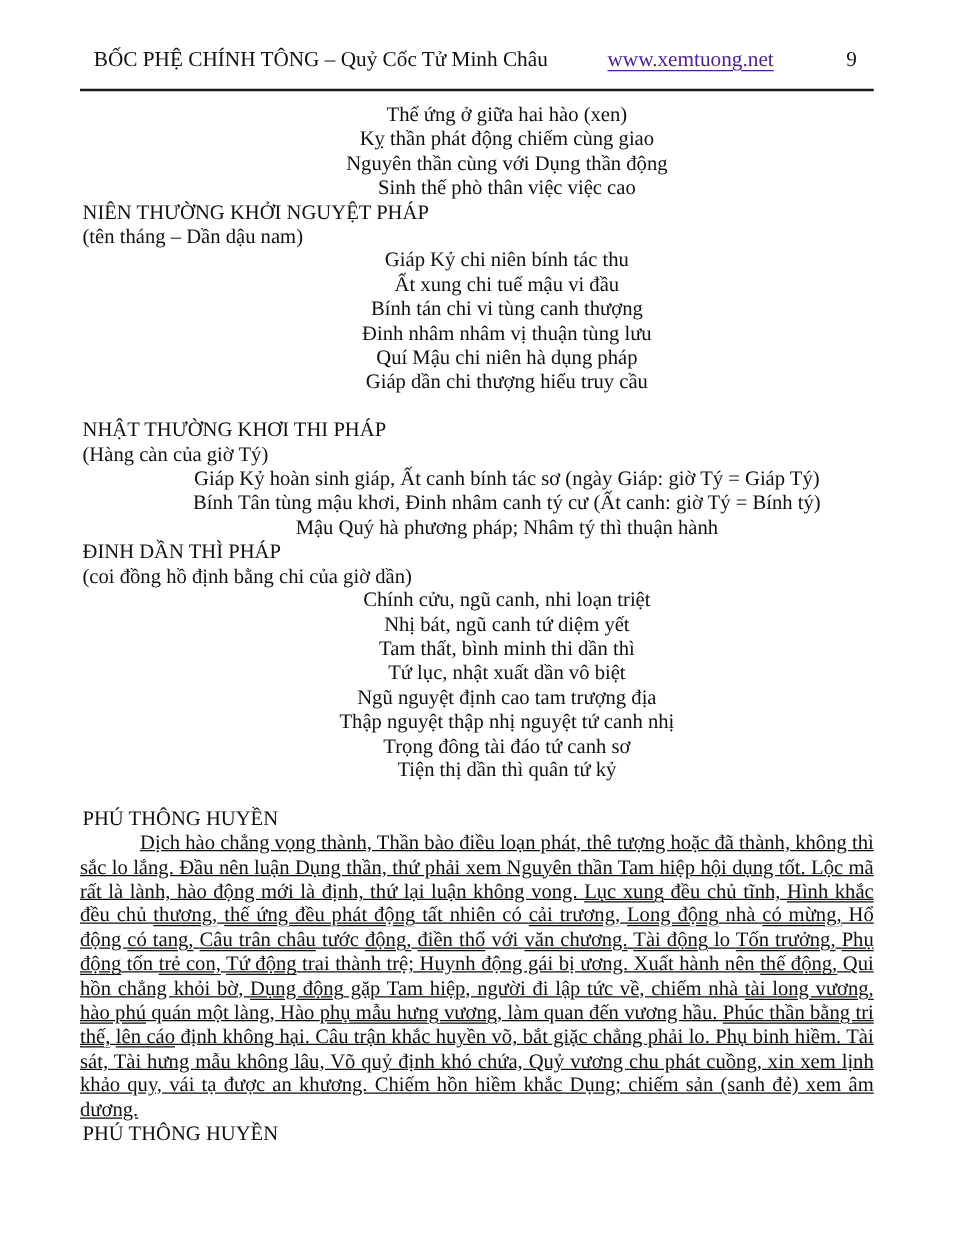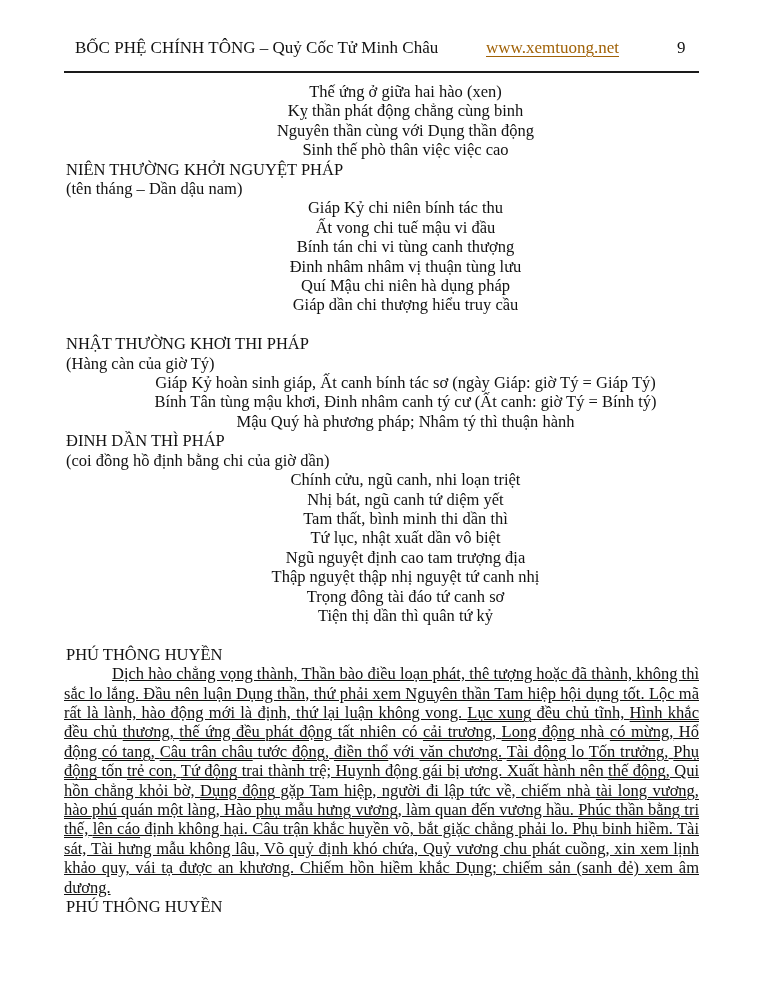--- a/index.html
+++ b/index.html
@@ -27,21 +27,21 @@
     line-height: 20px;
     padding-left: 11px;
     padding-bottom: 13px;
     border-bottom: 2px solid #1a1a1a;
     white-space: nowrap;
   }
   .header .title { flex: 1; }
   .header .site {
     text-decoration: underline;
     text-underline-offset: 3px;
-    color: #a16207;
+    color: #4c1d95;
     margin-right: 58px;
   }
   .header .pagenum { width: 22px; text-align: left; }
 
   .doc-body {
     margin-top: 9px;
     font-size: 16.5px;
     line-height: 19.4px;
   }
   .verse-line { padding-left: 48px; text-align: center; }
@@ -63,27 +63,27 @@
 <body>
 
 <div class="page">
   <div class="header">
     <span class="title">BỐC PHỆ CHÍNH TÔNG – Quỷ Cốc Tử Minh Châu</span>
     <a class="site" href="#">www.xemtuong.net</a>
     <span class="pagenum">9</span>
   </div>
   <div class="doc-body" id="doc-body">
       <div class="verse-line">Thế ứng ở giữa hai hào (xen)</div>
-      <div class="verse-line">Kỵ thần phát động chẳng cùng binh</div>
+      <div class="verse-line">Kỵ thần phát động chiếm cùng giao</div>
       <div class="verse-line">Nguyên thần cùng với Dụng thần động</div>
       <div class="verse-line">Sinh thế phò thân việc việc cao</div>
       <div class="heading">NIÊN THƯỜNG KHỞI NGUYỆT PHÁP</div>
       <div class="note">(tên tháng – Dần dậu nam)</div>
       <div class="verse-line">Giáp Kỷ chi niên bính tác thu</div>
-      <div class="verse-line">Ất vong chi tuế mậu vi đầu</div>
+      <div class="verse-line">Ất xung chi tuế mậu vi đầu</div>
       <div class="verse-line">Bính tán chi vi tùng canh thượng</div>
       <div class="verse-line">Đinh nhâm nhâm vị thuận tùng lưu</div>
       <div class="verse-line">Quí Mậu chi niên hà dụng pháp</div>
       <div class="verse-line">Giáp dần chi thượng hiểu truy cầu</div>
       <div class="spacer"></div>
       <div class="heading">NHẬT THƯỜNG KHƠI THI PHÁP</div>
       <div class="note">(Hàng càn của giờ Tý)</div>
       <div class="verse-line">Giáp Kỷ hoàn sinh giáp, Ất canh bính tác sơ (ngày Giáp: giờ Tý = Giáp Tý)</div>
       <div class="verse-line">Bính Tân tùng mậu khơi, Đinh nhâm canh tý cư (Ất canh: giờ Tý = Bính tý)</div>
       <div class="verse-line">Mậu Quý hà phương pháp; Nhâm tý thì thuận hành</div>

